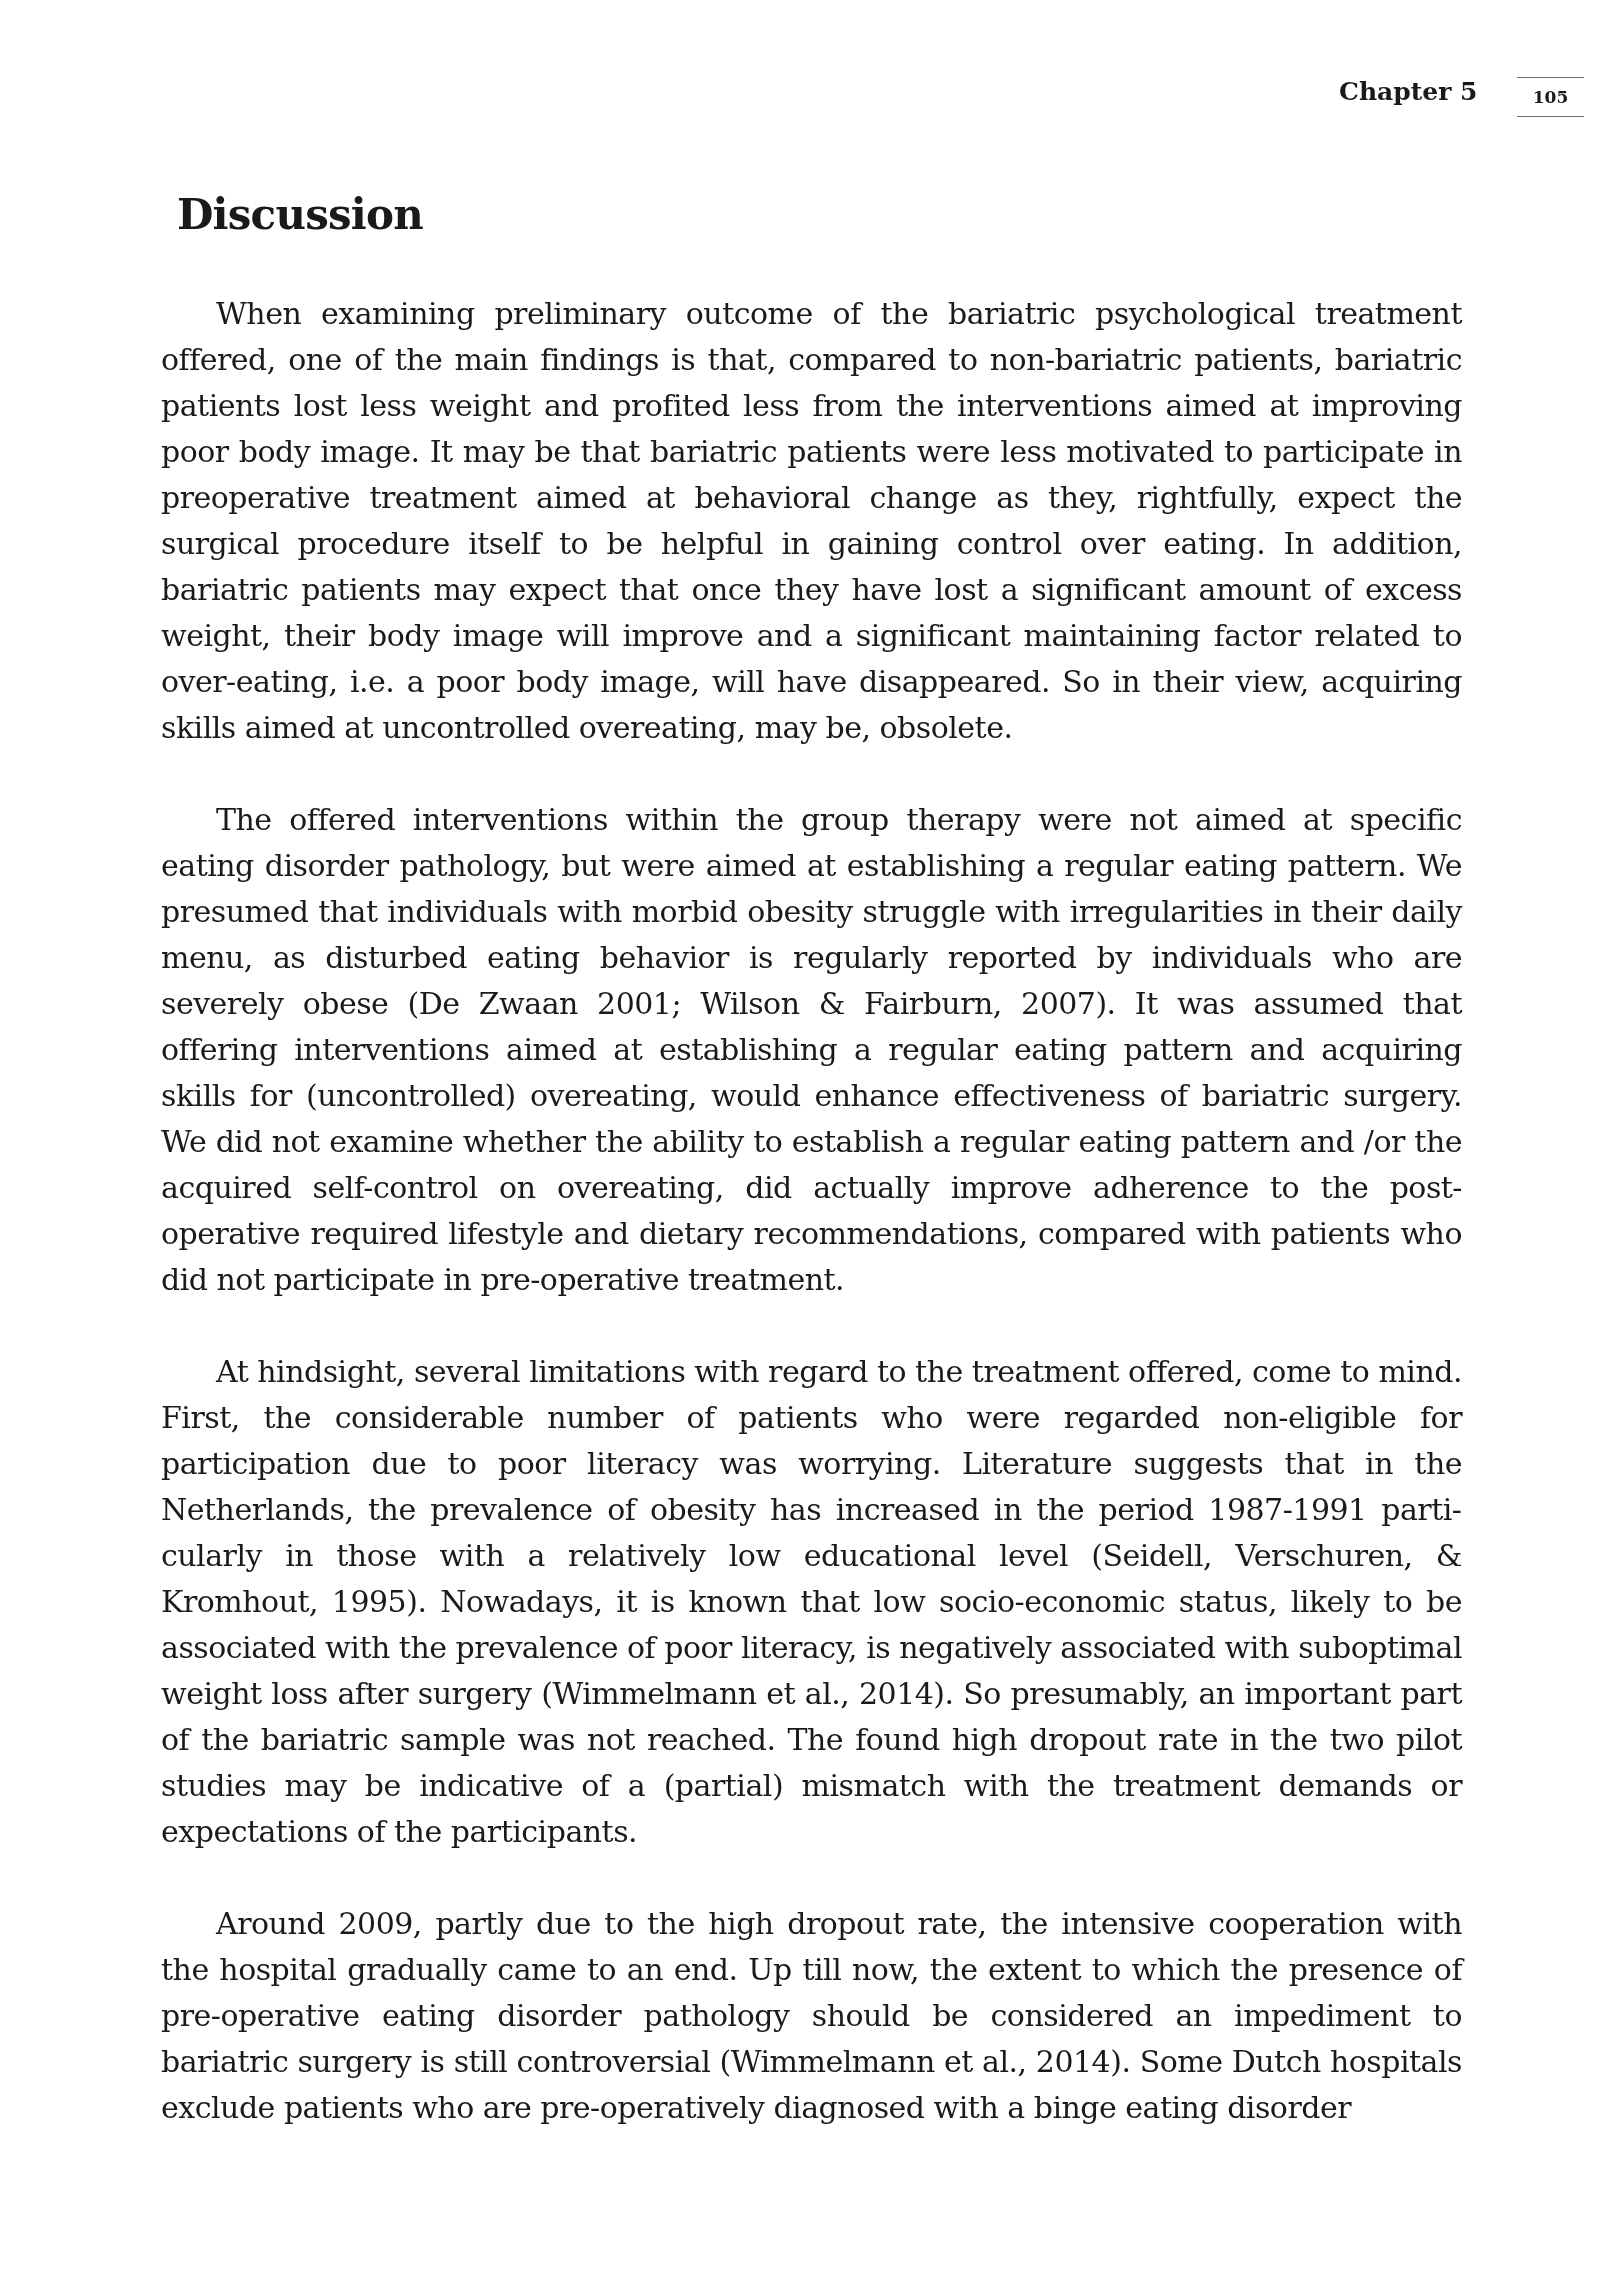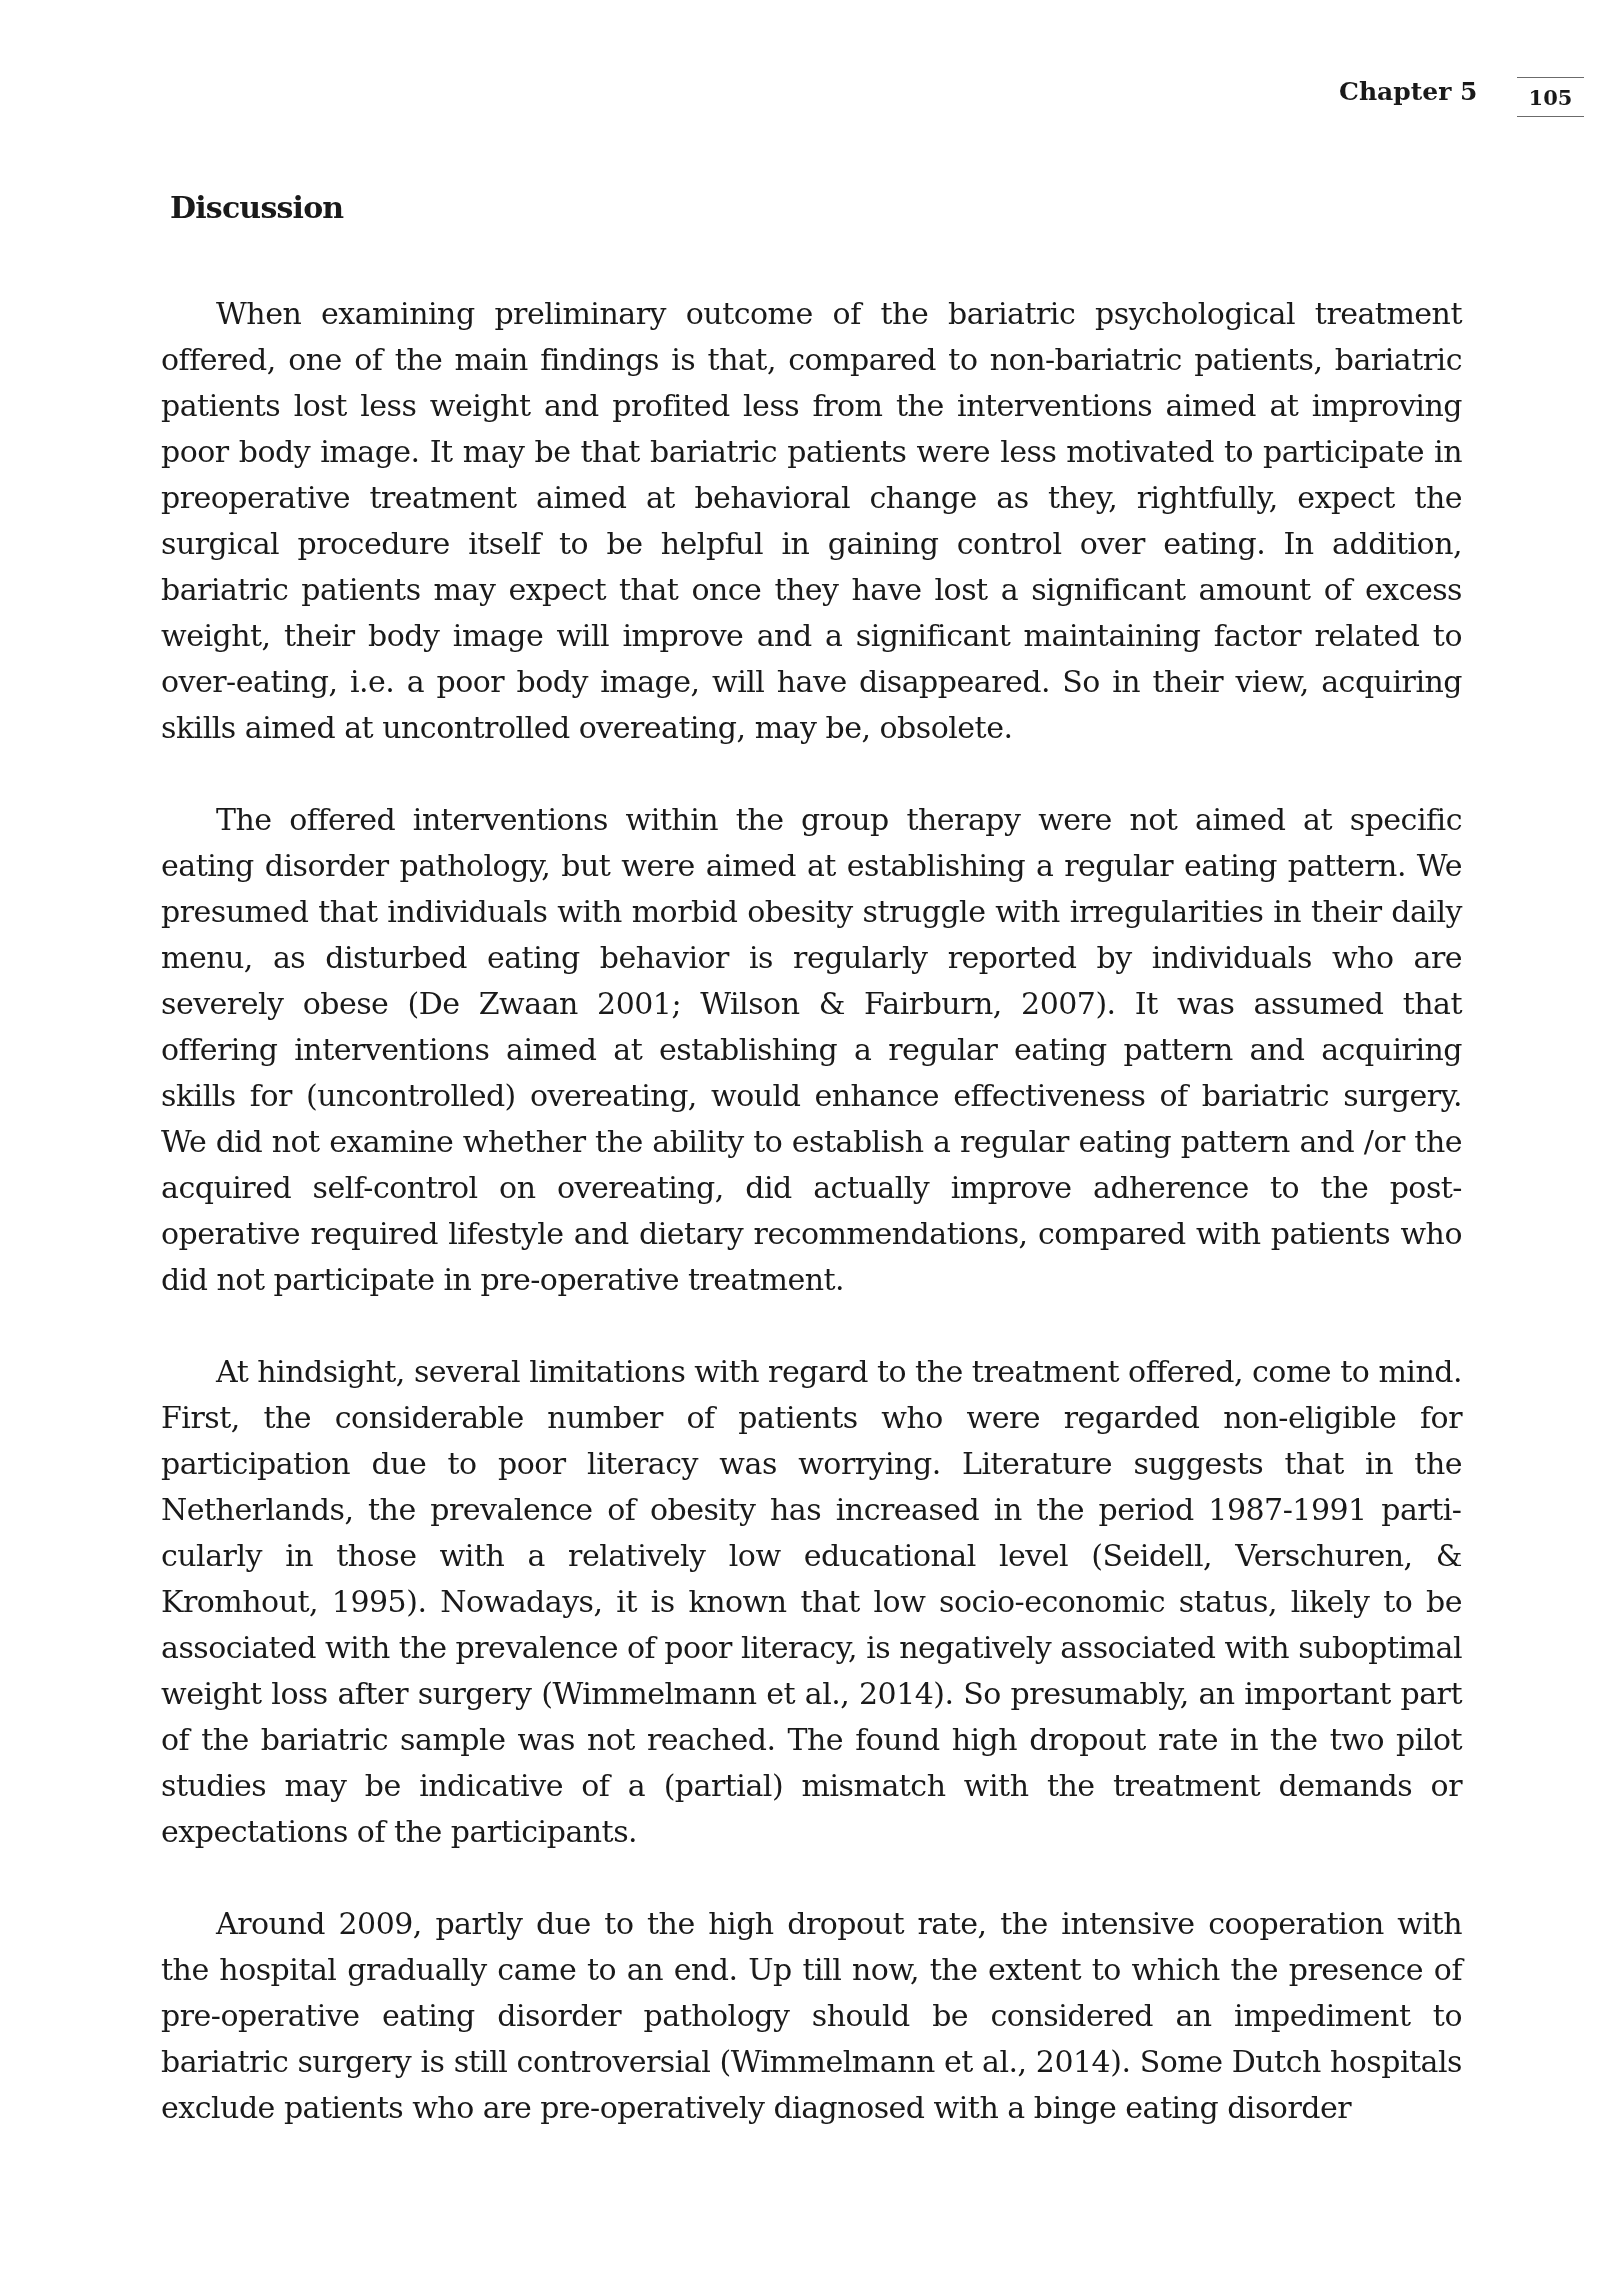--- a/index.html
+++ b/index.html
@@ -1,19 +1,19 @@
 <!DOCTYPE html>
 <html style="font-size:12.2px"><head>
 <meta charset="utf-8">
 <style>
   html, body { margin: 0; padding: 0; background: #ffffff; }
   body { width: 1618px; height: 2295px; position: relative; overflow: hidden; color: #1a1a1a; font-family: "DejaVu Serif", "Liberation Serif", serif; }
   .running-head { position: absolute; top: 77px; left: 1331px; font-size: 25px; font-weight: bold; letter-spacing: 0px; margin-left: 8px; }
-  .page-number-box { position: absolute; top: 77px; left: 1517px; width: 67px; height: 38px; border-top: 1.5px solid #6b6b6b; border-bottom: 1.5px solid #6b6b6b; display: flex; align-items: center; justify-content: center; font-size: 21px; font-weight: bold; }
-  .section-title { position: absolute; top: 190px; left: 170px; font-size: 30px; font-weight: bold; margin: 0; letter-spacing: -0.8px; }
+  .page-number-box { position: absolute; top: 77px; left: 1517px; width: 67px; height: 38px; border-top: 1.5px solid #6b6b6b; border-bottom: 1.5px solid #6b6b6b; display: flex; align-items: center; justify-content: center; font-size: 17px; font-weight: bold; }
+  .section-title { position: absolute; top: 190px; left: 177px; font-size: 42px; font-weight: bold; margin: 0; letter-spacing: -0.8px; }
   .body { position: absolute; top: 291px; left: 161px; width: 1301px; }
   .para { margin: 0 0 46px 0; font-size: 30px; line-height: 46px; text-align: justify; text-indent: 55px; letter-spacing: -0.5px; hyphens: manual; }
   .para.last { margin-bottom: 12px; }
 </style>
 </head>
 <body>
 
 <div class="running-head">Chapter 5</div>
 <div class="page-number-box">105</div>
 

